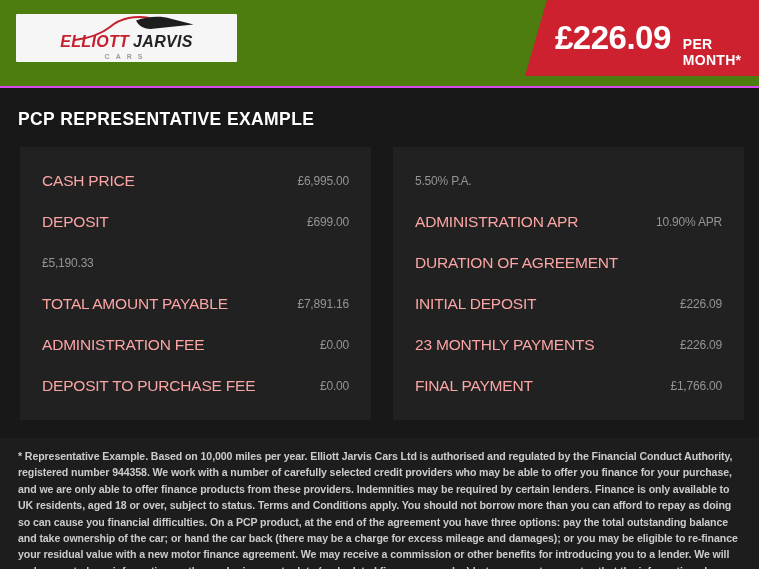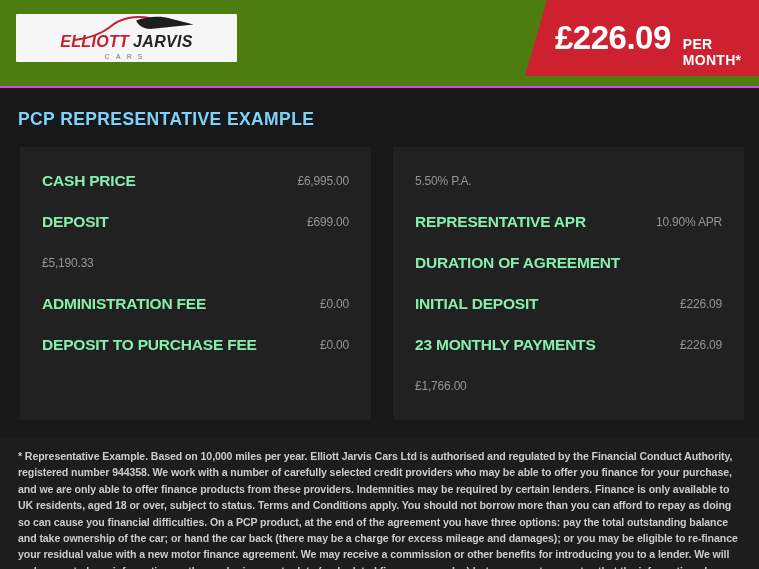--- a/index.html
+++ b/index.html
@@ -80,43 +80,43 @@
     letter-spacing:0.3px;
   }
 
   
   .page-title {
     margin:21px 0 18px 18px;
     font-size:17.5px;
     line-height:20px;
     font-weight:bold;
     letter-spacing:0.4px;
-    color:#7dd3fc;
+    color:#ffffff;
   }
   .panels {
     display:flex;
     gap:22px;
     padding:0 15px 0 20px;
   }
   .panel {
     flex:1;
     background:#212121;
     height:273px;
     padding:13px 22px;
   }
   .finance-row {
     height:41px;
     display:flex;
     align-items:center;
     justify-content:space-between;
   }
   .finance-label {
     font-size:15.5px;
-    font-weight:bold;
-    color:#86efac;
+    font-weight:normal;
+    color:#fca5a5;
     letter-spacing:-0.2px;
     white-space:nowrap;
   }
   .finance-value {
     font-size:12px;
     color:#949494;
     letter-spacing:-0.2px;
     white-space:nowrap;
   }
 
@@ -166,49 +166,54 @@
       <span class="finance-value">£6,995.00</span>
     </div>
     <div class="finance-row">
       <span class="finance-label">DEPOSIT</span>
       <span class="finance-value">£699.00</span>
     </div>
     <div class="finance-row">
       <span class="finance-value">£5,190.33</span>
     </div>
     <div class="finance-row">
+      <span class="finance-label">TOTAL AMOUNT PAYABLE</span>
+      <span class="finance-value">£7,891.16</span>
+    </div>
+    <div class="finance-row">
       <span class="finance-label">ADMINISTRATION FEE</span>
       <span class="finance-value">£0.00</span>
     </div>
     <div class="finance-row">
       <span class="finance-label">DEPOSIT TO PURCHASE FEE</span>
       <span class="finance-value">£0.00</span>
     </div>
   </div>
 
   <div class="panel">
     <div class="finance-row">
       <span class="finance-value">5.50% P.A.</span>
     </div>
     <div class="finance-row">
-      <span class="finance-label">REPRESENTATIVE APR</span>
+      <span class="finance-label">ADMINISTRATION APR</span>
       <span class="finance-value">10.90% APR</span>
     </div>
     <div class="finance-row">
       <span class="finance-label">DURATION OF AGREEMENT</span>
     </div>
     <div class="finance-row">
       <span class="finance-label">INITIAL DEPOSIT</span>
       <span class="finance-value">£226.09</span>
     </div>
     <div class="finance-row">
       <span class="finance-label">23 MONTHLY PAYMENTS</span>
       <span class="finance-value">£226.09</span>
     </div>
     <div class="finance-row">
+      <span class="finance-label">FINAL PAYMENT</span>
       <span class="finance-value">£1,766.00</span>
     </div>
   </div>
 </div>
 
 <div class="footer">
   <p class="disclaimer">* Representative Example. Based on 10,000 miles per year. Elliott Jarvis Cars Ltd is authorised and regulated by the Financial Conduct Authority, registered number 944358. We work with a number of carefully selected credit providers who may be able to offer you finance for your purchase, and we are only able to offer finance products from these providers. Indemnities may be required by certain lenders. Finance is only available to UK residents, aged 18 or over, subject to status. Terms and Conditions apply. You should not borrow more than you can afford to repay as doing so can cause you financial difficulties. On a PCP product, at the end of the agreement you have three options: pay the total outstanding balance and take ownership of the car; or hand the car back (there may be a charge for excess mileage and damages); or you may be eligible to re-finance your residual value with a new motor finance agreement. We may receive a commission or other benefits for introducing you to a lender. We will endeavour to keep information on the road prices up to date (and related finance examples) but we cannot guarantee that the information shown on this page is up to date at all times. The quotes provided on this page are only for illustrative purposes only and a full finance application will have to be made to determine the exact details (all applications are subject to an underwriting decision and are subject to status). Elliott Jarvis Cars Ltd acts as a credit broker and not a lender. Address: 210 Cattedown Road, Plymouth, PL4 0RW</p>
 </div>
 
 </body></html>

